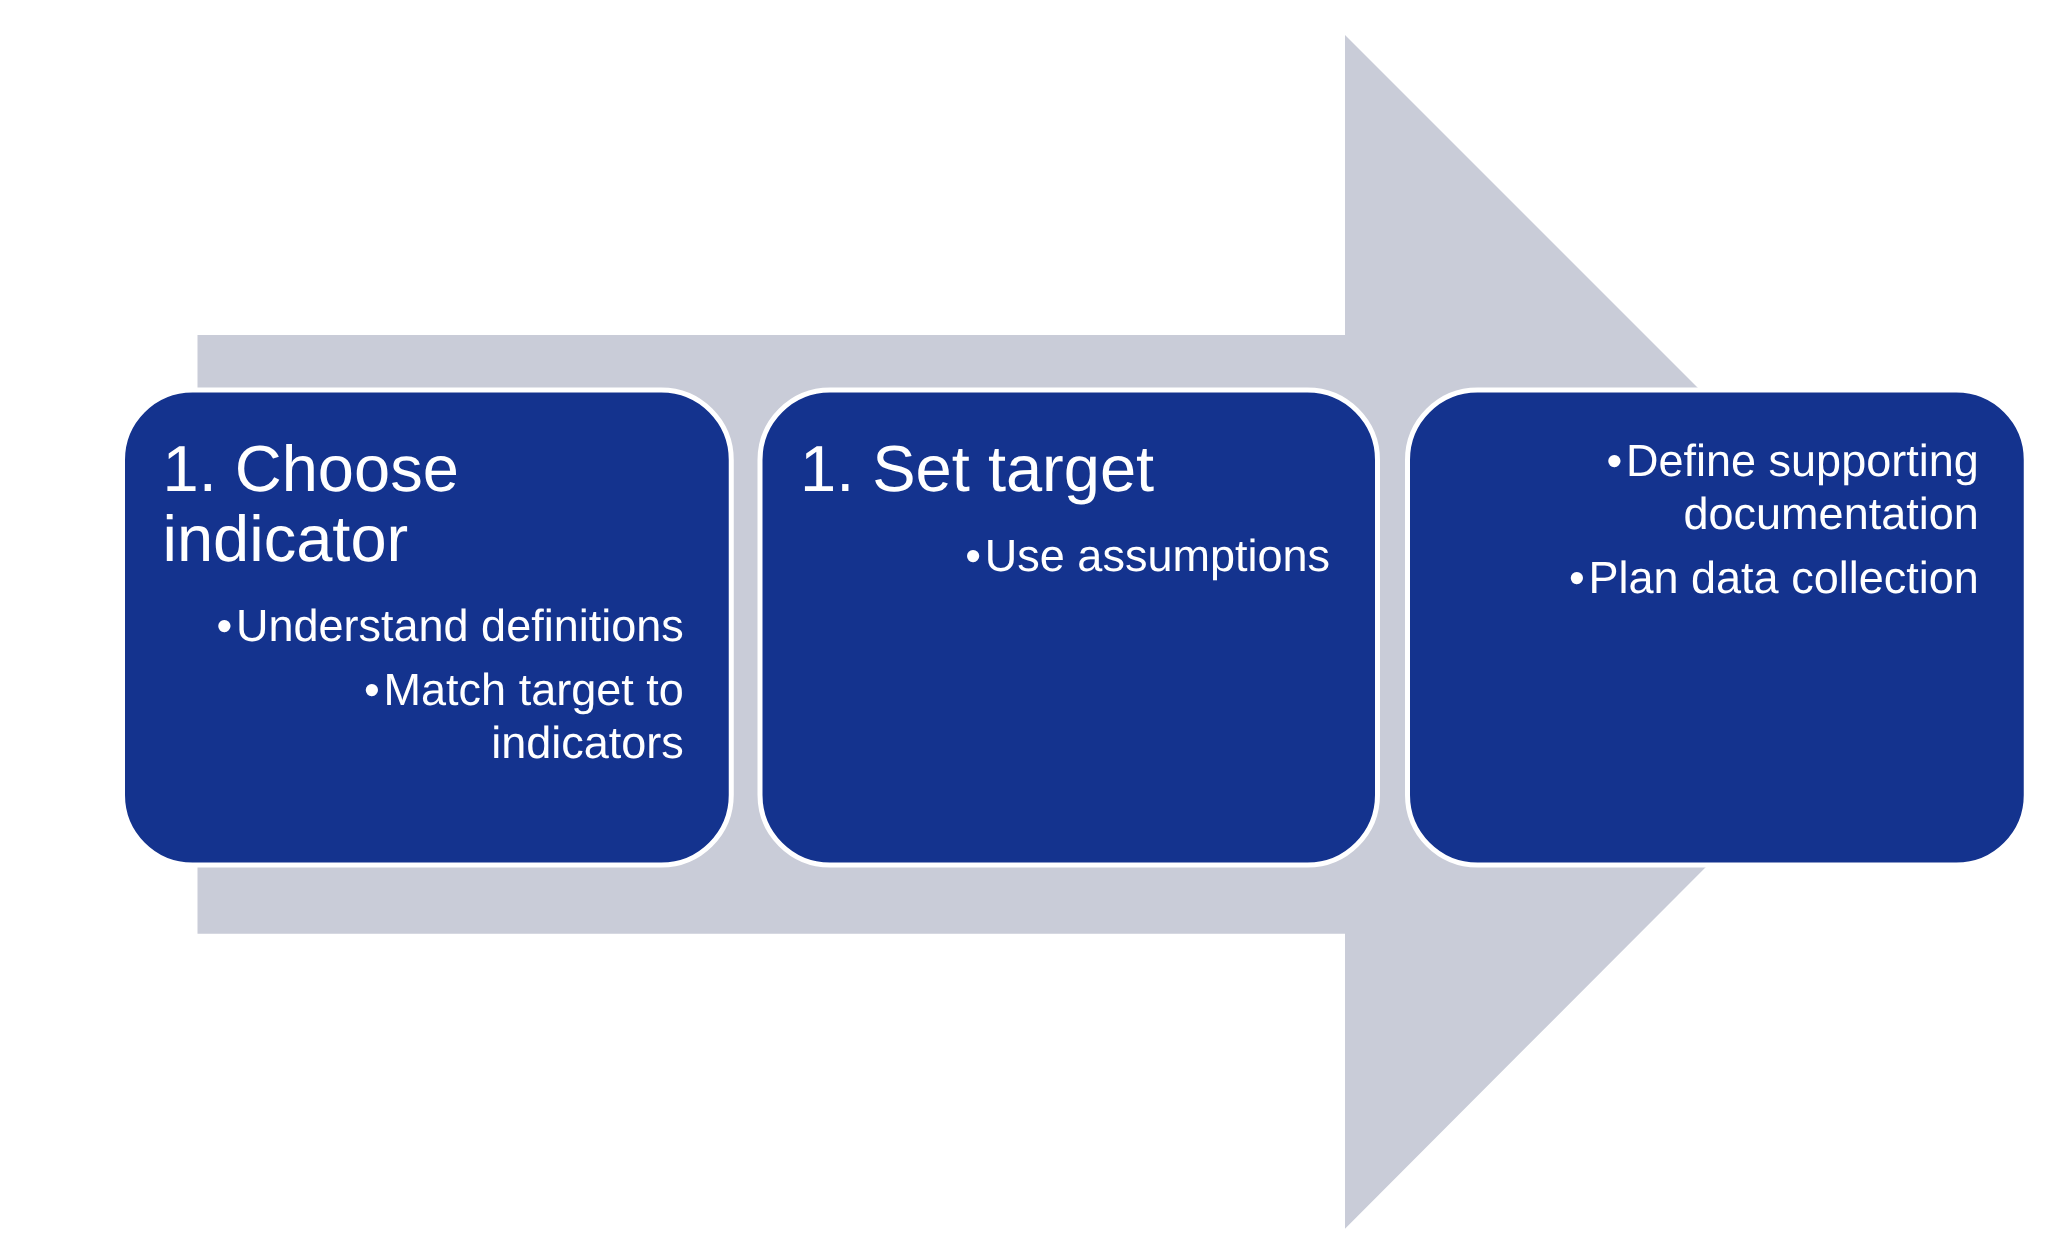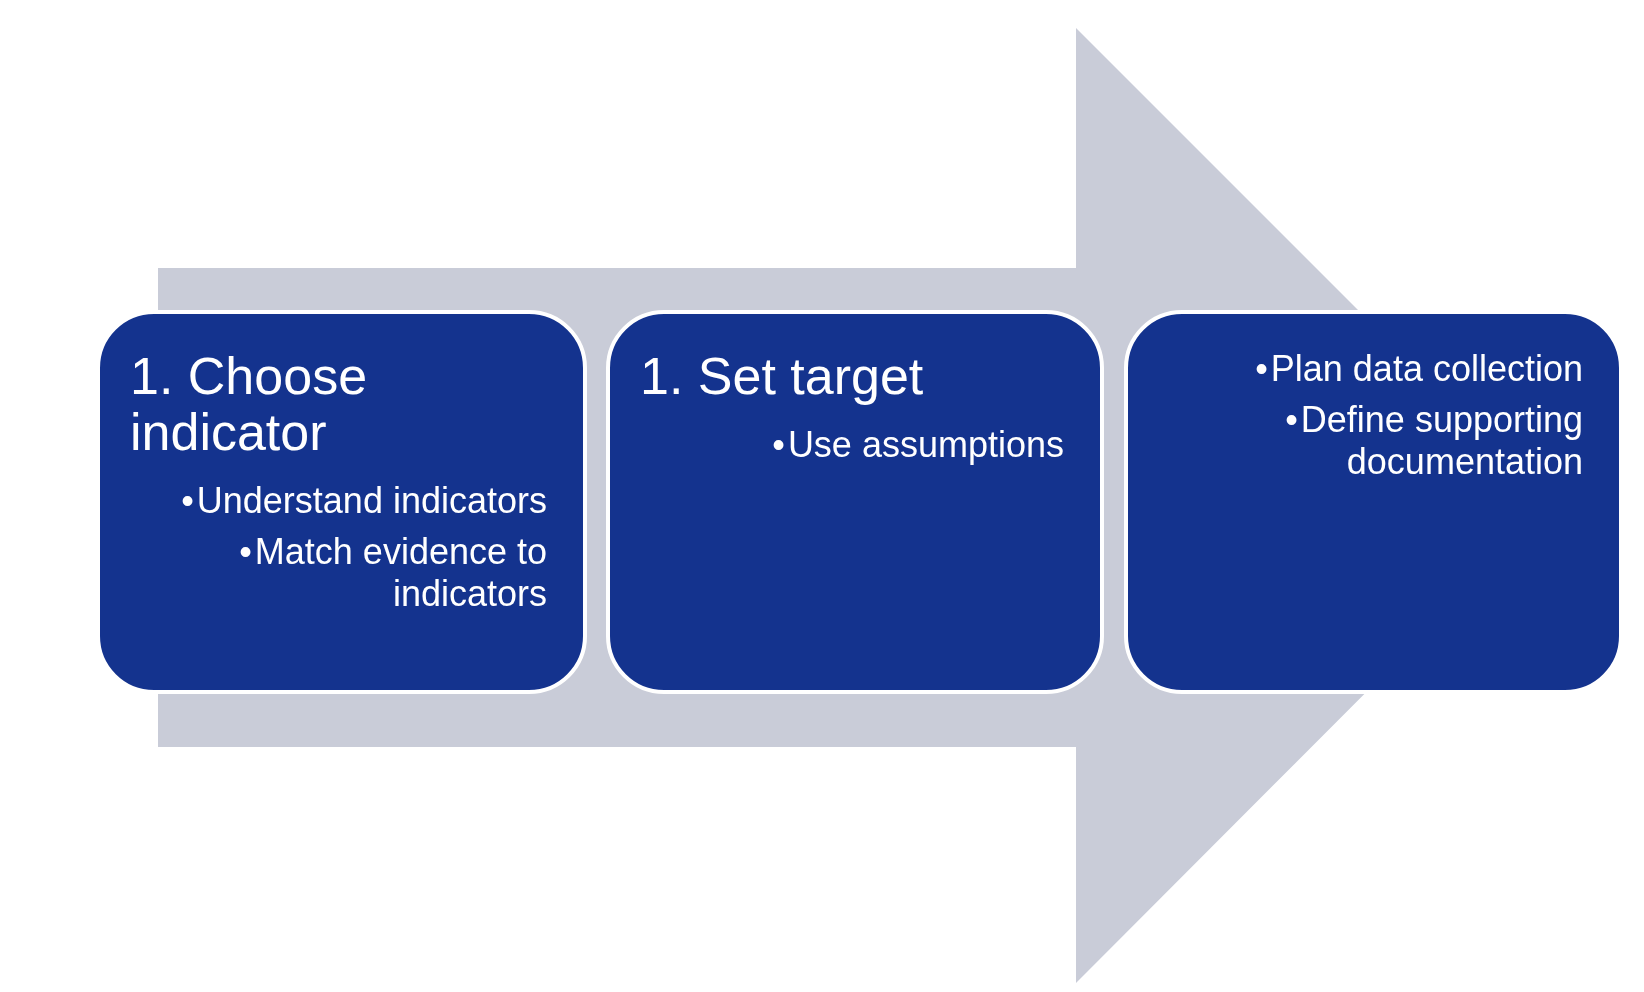--- a/index.html
+++ b/index.html
@@ -71,32 +71,32 @@
 
 <div class="stage">
 
   <svg class="arrow-svg" viewBox="0 0 1644 992" aria-hidden="true">
     <polygon class="arrow-poly" points="158,268 1076,268 1076,28 1553,505 1076,983 1076,747 158,747"></polygon>
   </svg>
 
   <div class="step-box box-1">
     <div class="step-title">1. Choose indicator</div>
     <ul class="step-bullets">
-      <li><span class="bullet-glyph">•</span><span>Understand indicators</span></li>
-      <li><span class="bullet-glyph">•</span><span>Match evidence to indicators</span></li>
+      <li><span class="bullet-glyph">•</span><span>Understand definitions</span></li>
+      <li><span class="bullet-glyph">•</span><span>Match target to indicators</span></li>
     </ul>
   </div>
 
   <div class="step-box box-2">
     <div class="step-title">1. Set target</div>
     <ul class="step-bullets">
       <li><span class="bullet-glyph">•</span><span>Use assumptions</span></li>
     </ul>
   </div>
 
   <div class="step-box box-3">
     <ul class="step-bullets">
+      <li><span class="bullet-glyph">•</span><span>Define supporting documentation</span></li>
       <li><span class="bullet-glyph">•</span><span>Plan data collection</span></li>
-      <li><span class="bullet-glyph">•</span><span>Define supporting documentation</span></li>
     </ul>
   </div>
 
 </div>
 
 </body></html>

